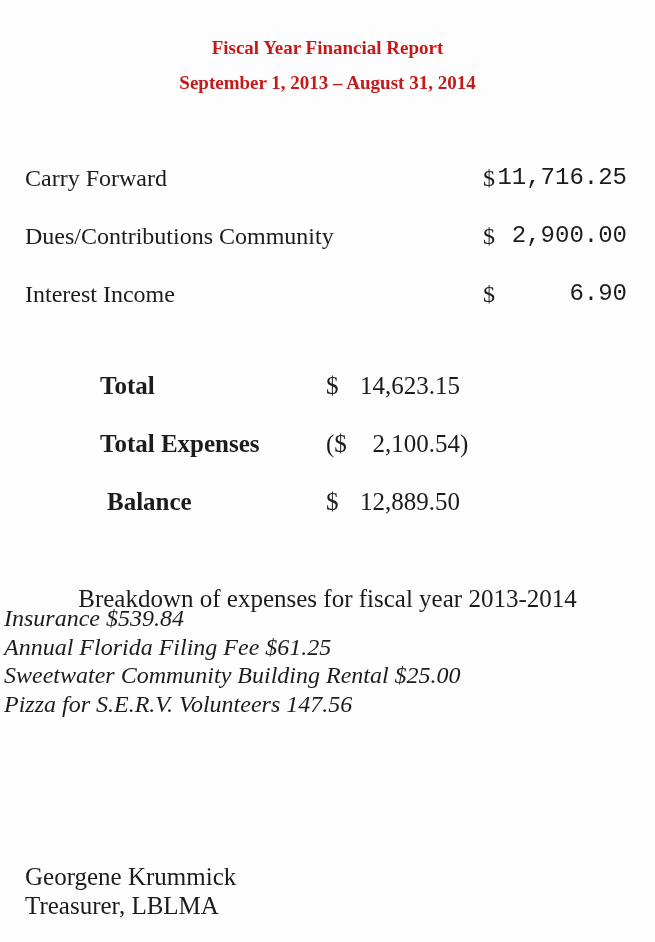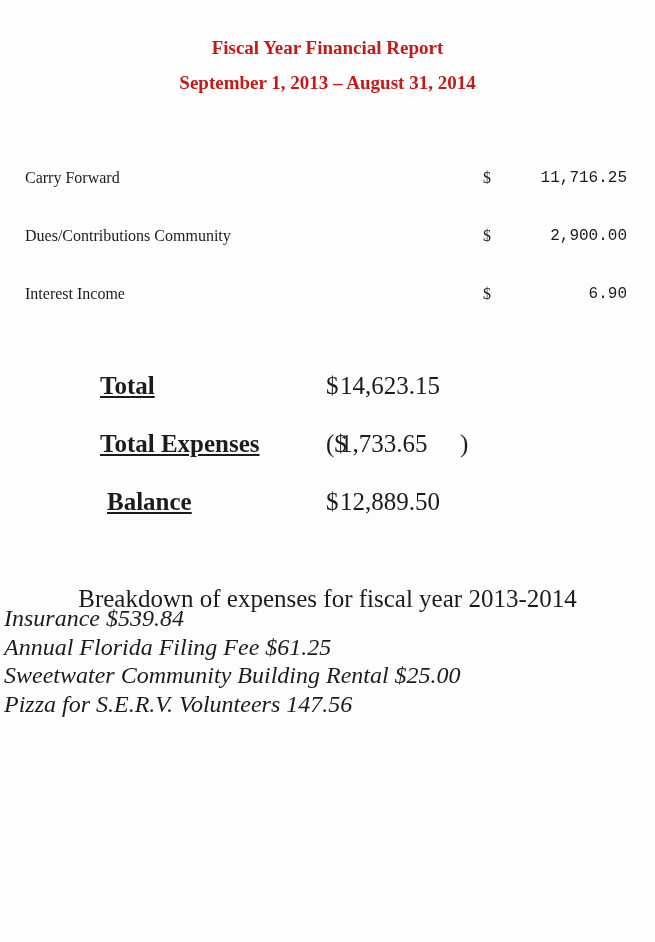--- a/index.html
+++ b/index.html
@@ -33,40 +33,40 @@
     font-size: 19px;
     line-height: 35px;
   }
 
   
   .income-row {
     position: absolute;
     left: 0;
     width: 100%;
     height: 30px;
-    font-size: 16px;
+    font-size: 24px;
     line-height: 30px;
   }
   .income-row .label { position: absolute; left: 25px; white-space: nowrap; }
   .income-row .cur   { position: absolute; left: 483px; }
   .income-row .amt   { position: absolute; left: 495px; width: 132px; text-align: right; font-family: Liberation Mono, monospace; }
 
   
   .summary-row {
     position: absolute;
     left: 0;
     width: 100%;
     height: 30px;
     font-size: 25px;
     line-height: 30px;
   }
-  .summary-row .label  { position: absolute; left: 100px; font-weight: bold; white-space: nowrap; text-decoration: underline; }
+  .summary-row .label  { position: absolute; left: 100px; font-weight: bold; white-space: nowrap; }
   .summary-row .label.indent { left: 107px; }
   .summary-row .prefix { position: absolute; left: 326px; }
-  .summary-row .amt    { position: absolute; left: 340px; width: 120px; text-align: left; }
+  .summary-row .amt    { position: absolute; left: 340px; width: 120px; text-align: right; }
   .summary-row .suffix { position: absolute; left: 460px; }
 
   
   .breakdown-heading {
     position: absolute;
     top: 545px;
     left: 0;
     right: 0;
     text-align: center;
     font-size: 25px;
@@ -125,34 +125,38 @@
   <section>
     <div class="summary-row" style="top:371px">
       <span class="label">Total</span>
       <span class="prefix">$</span>
       <span class="amt">14,623.15</span>
       <span class="suffix"></span>
     </div>
     <div class="summary-row" style="top:429px">
       <span class="label">Total Expenses</span>
       <span class="prefix">($</span>
-      <span class="amt">1,733.65</span>
+      <span class="amt">2,100.54</span>
       <span class="suffix">)</span>
     </div>
     <div class="summary-row" style="top:487px">
       <span class="label indent">Balance</span>
       <span class="prefix">$</span>
       <span class="amt">12,889.50</span>
       <span class="suffix"></span>
     </div>
   </section>
 
   <div class="breakdown-heading">Breakdown of expenses for fiscal year 2013-2014</div>
 
   <section class="breakdown-list">
     <div class="expense-item">Insurance $539.84</div>
     <div class="expense-item">Annual Florida Filing Fee $61.25</div>
     <div class="expense-item">Sweetwater Community Building Rental $25.00</div>
     <div class="expense-item">Pizza for S.E.R.V. Volunteers 147.56</div>
   </section>
 
+  <footer class="signature-block">
+    <div>Georgene Krummick</div>
+    <div>Treasurer, LBLMA</div>
+  </footer>
 
 </div>
 
 </body></html>

